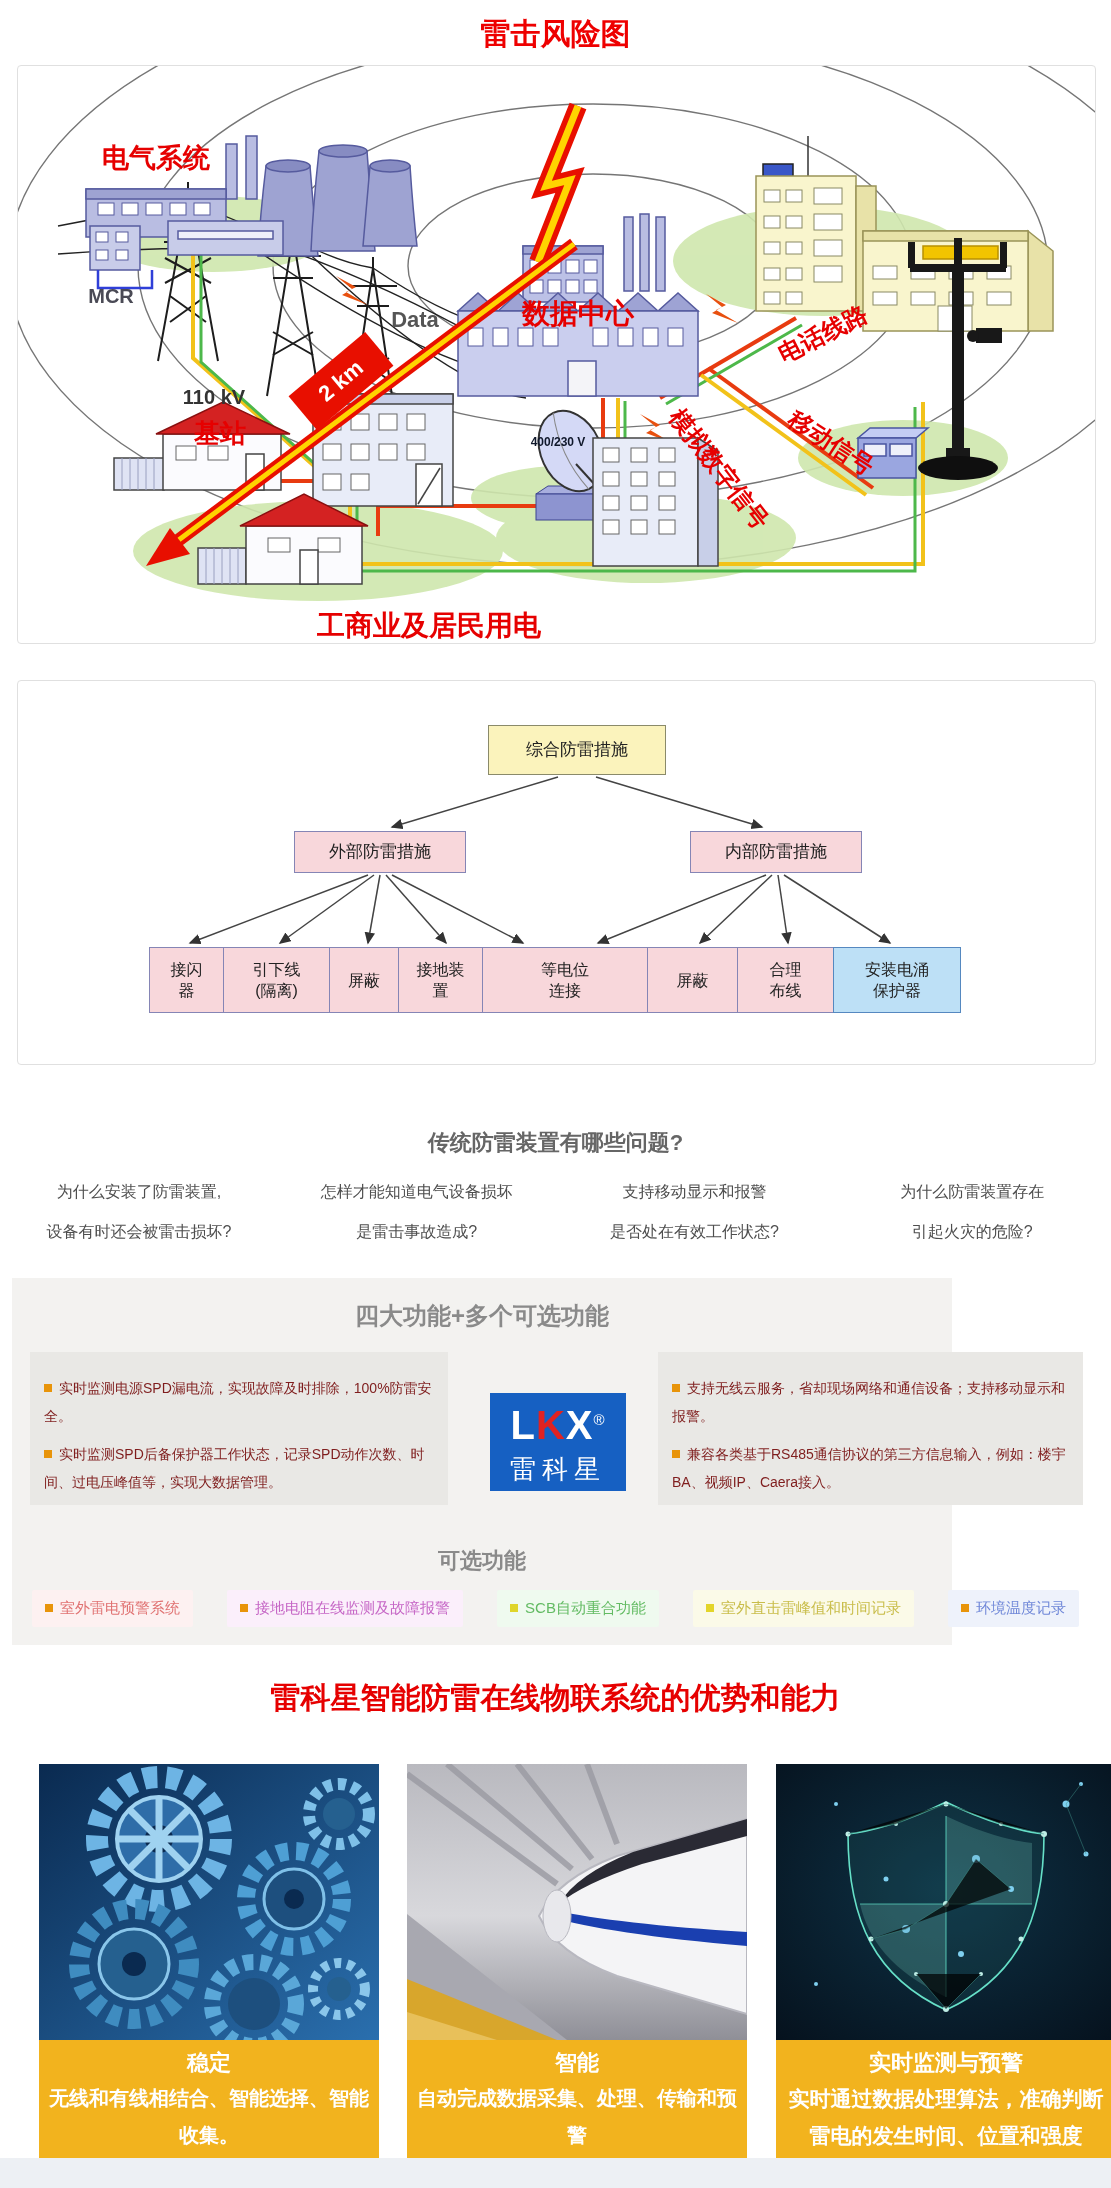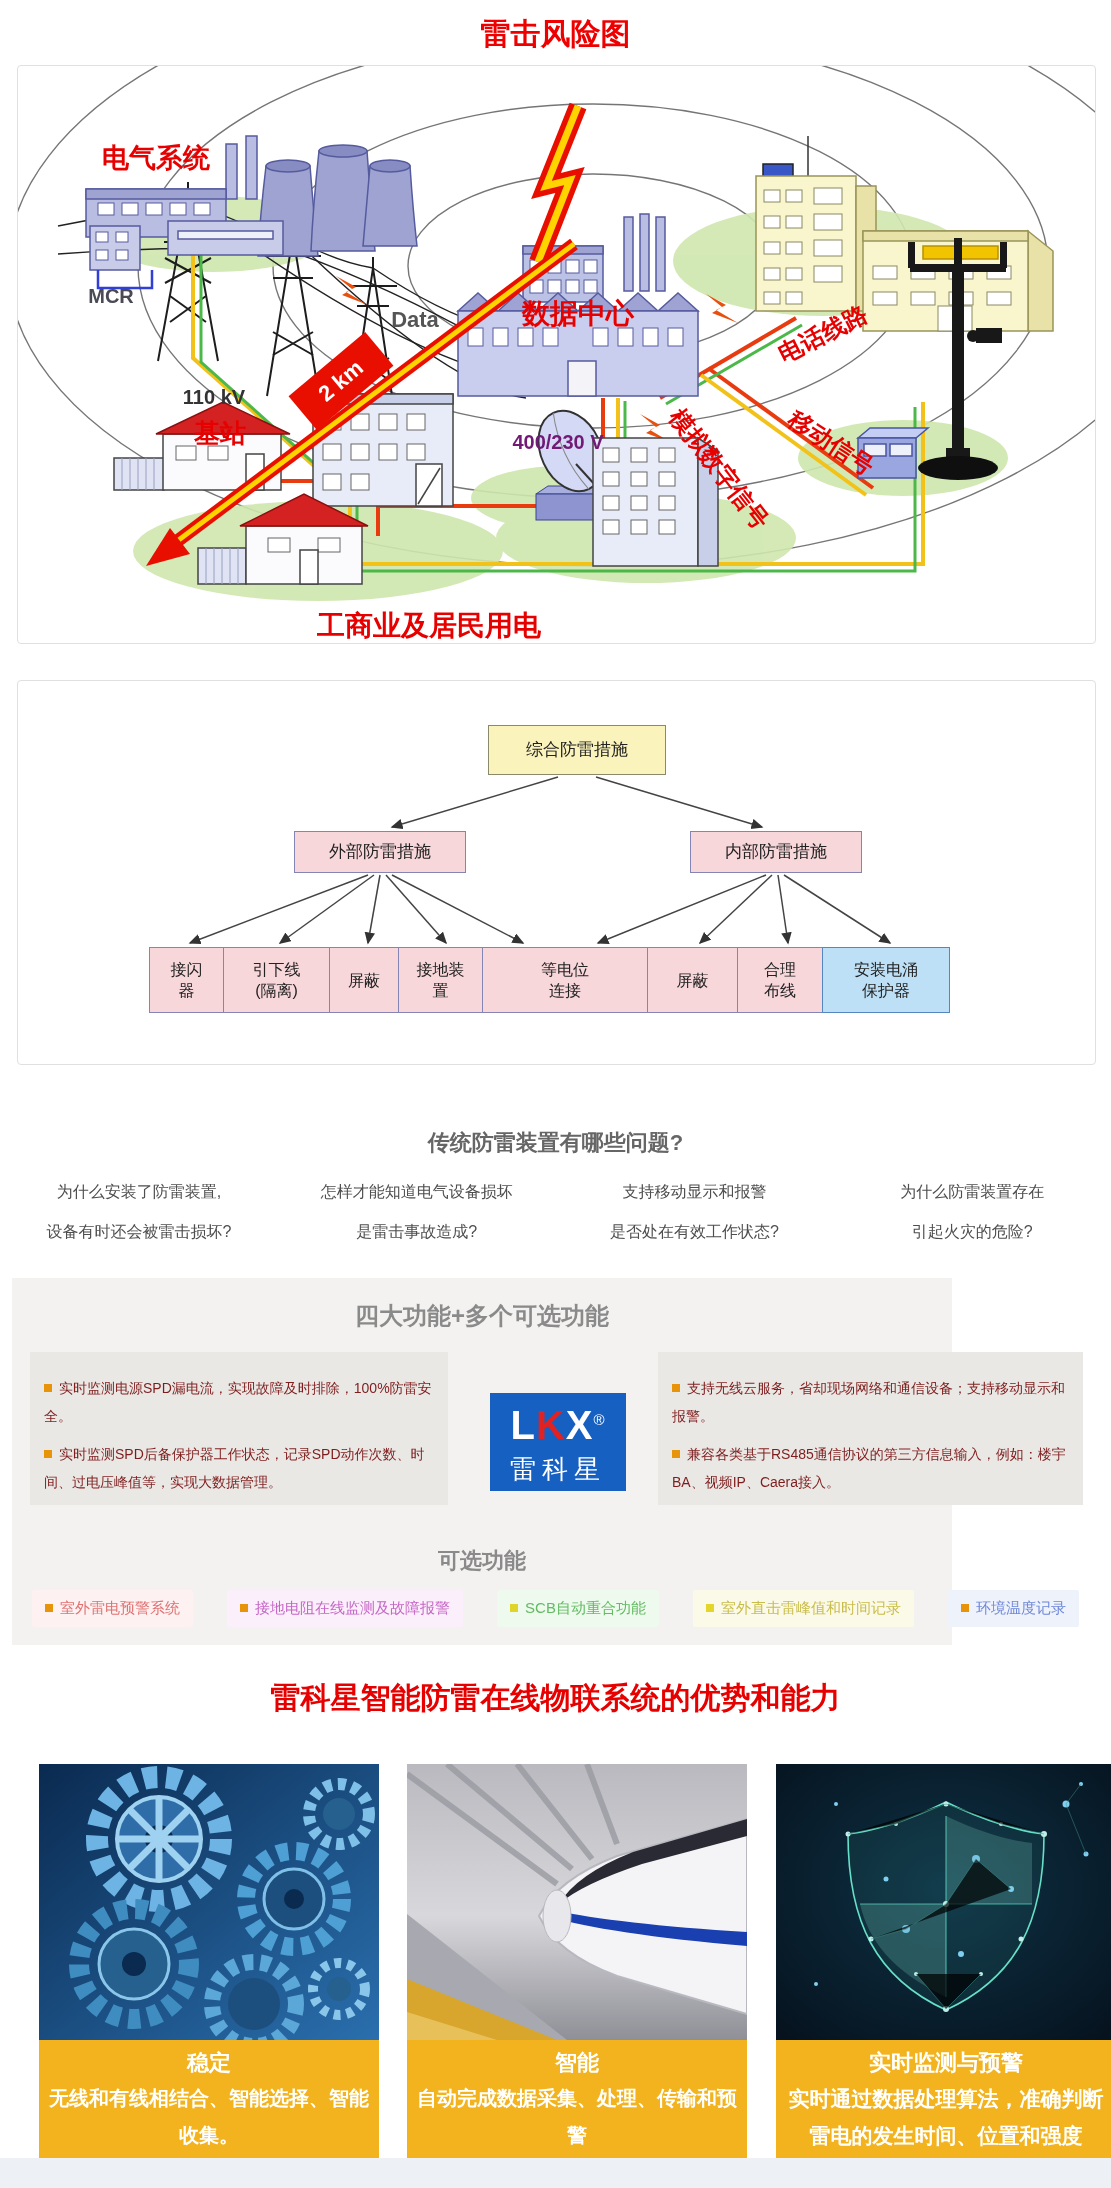--- a/index.html
+++ b/index.html
@@ -337,21 +337,21 @@
 
     <div class="dlabel" style="left:138px;top:92px;font-size:27px;">电气系统</div>
     <div class="dlabel gray" style="left:93px;top:230px;font-size:20px;">MCR</div>
     <div class="dlabel" style="left:397px;top:254px;font-size:22px;color:#555;">Data</div>
     <div class="dlabel" style="left:560px;top:248px;font-size:28px;">数据中心</div>
     <div class="dlabel" style="left:196px;top:331px;font-size:20px;color:#333;">110 kV</div>
     <div class="dlabel" style="left:202px;top:367px;font-size:26px;">基站</div>
     <div class="band2km" style="left:273px;top:293px;transform:rotate(-40deg);">
         <span>2 km</span>
       </div>
-    <div class="dlabel" style="left:540px;top:376px;font-size:20px;color:#701a75;">400/230 V</div>
+    <div class="dlabel" style="left:540px;top:376px;font-size:12px;color:#0f172a;">400/230 V</div>
     <div class="dlabel" style="left:805px;top:268px;font-size:24px;transform:translate(-50%,-50%) rotate(-27deg);">电话线路</div>
     <div class="dlabel" style="left:813px;top:377px;font-size:24px;transform:translate(-50%,-50%) rotate(33deg);">移动信号</div>
     <div class="dlabel" style="left:701px;top:403px;font-size:24px;transform:translate(-50%,-50%) rotate(52deg);">模拟数字信号</div>
     <div class="dlabel" style="left:411px;top:560px;font-size:28px;">工商业及居民用电</div>
   </div>
 
   <div class="abs frame box2">
     <svg class="abs" style="left:0;top:0" width="1077" height="383" viewBox="0 0 1077 383">
       <defs>
         <marker id="ah" markerWidth="9" markerHeight="8" refX="7" refY="3.5" orient="auto">
@@ -379,21 +379,21 @@
       <div class="leaf" style="width:75px;">接闪
 器</div>
       <div class="leaf" style="width:107px;">引下线
 (隔离)</div>
       <div class="leaf" style="width:70px;">屏蔽</div>
       <div class="leaf" style="width:85px;">接地装
 置</div>
       <div class="leaf" style="width:166px;">等电位
 连接</div>
       <div class="leaf" style="width:91px;">屏蔽</div>
-      <div class="leaf" style="width:86px;">合理
+      <div class="leaf" style="width:97px;">合理
 布线</div>
       <div class="leaf blue" style="width:128px;">安装电涌
 保护器</div>
     </div>
   </div>
 
   <div class="abs q-title">传统防雷装置有哪些问题?</div>
   <div class="abs q-row">
     <div class="q-item">
       <div>为什么安装了防雷装置,</div>

